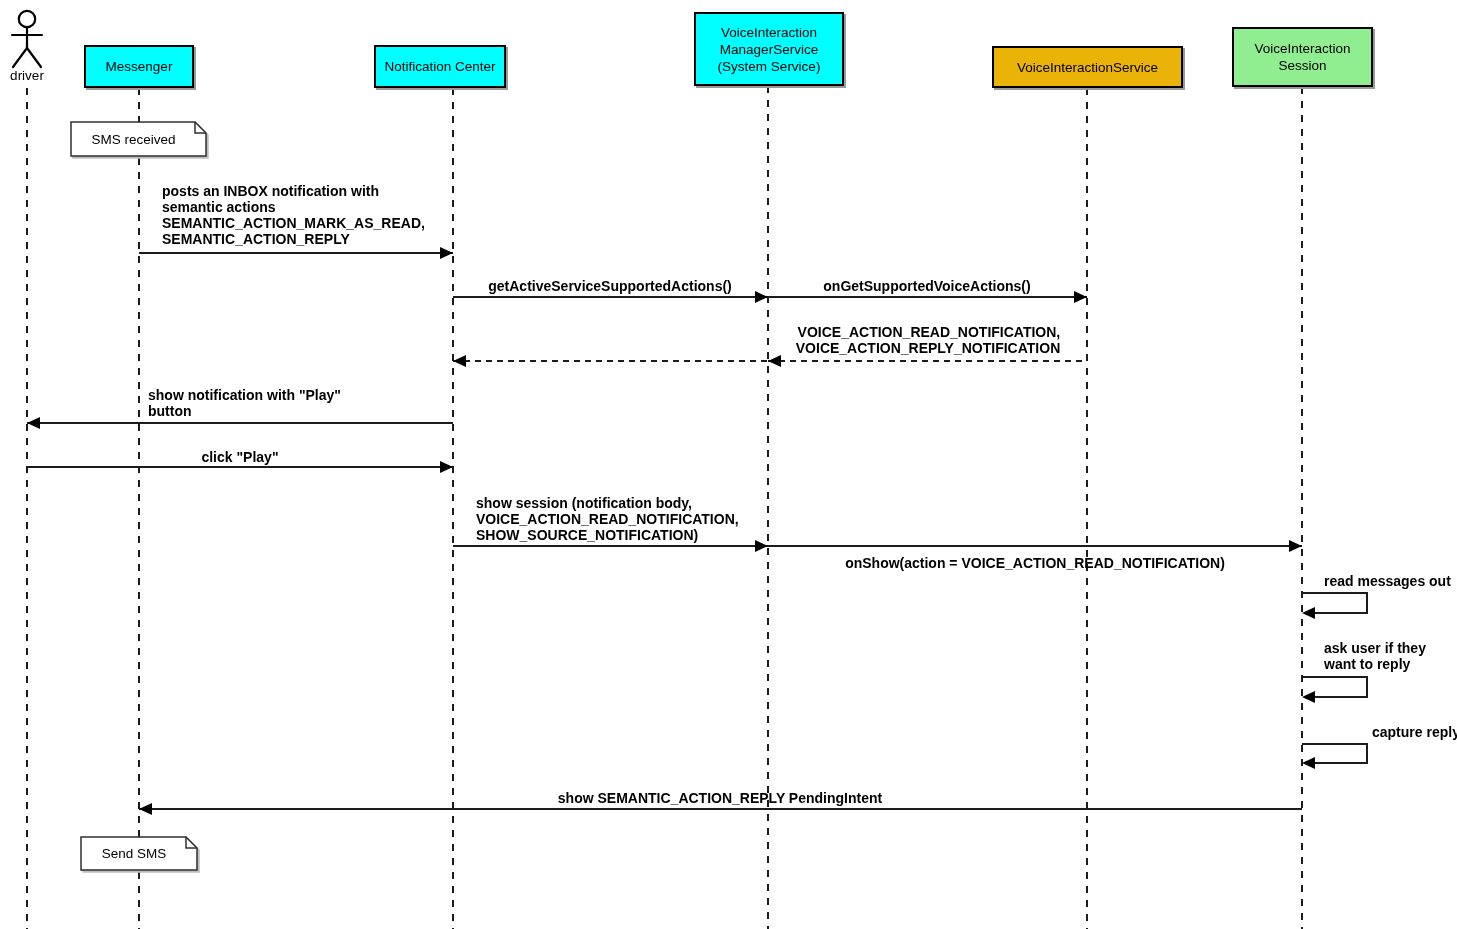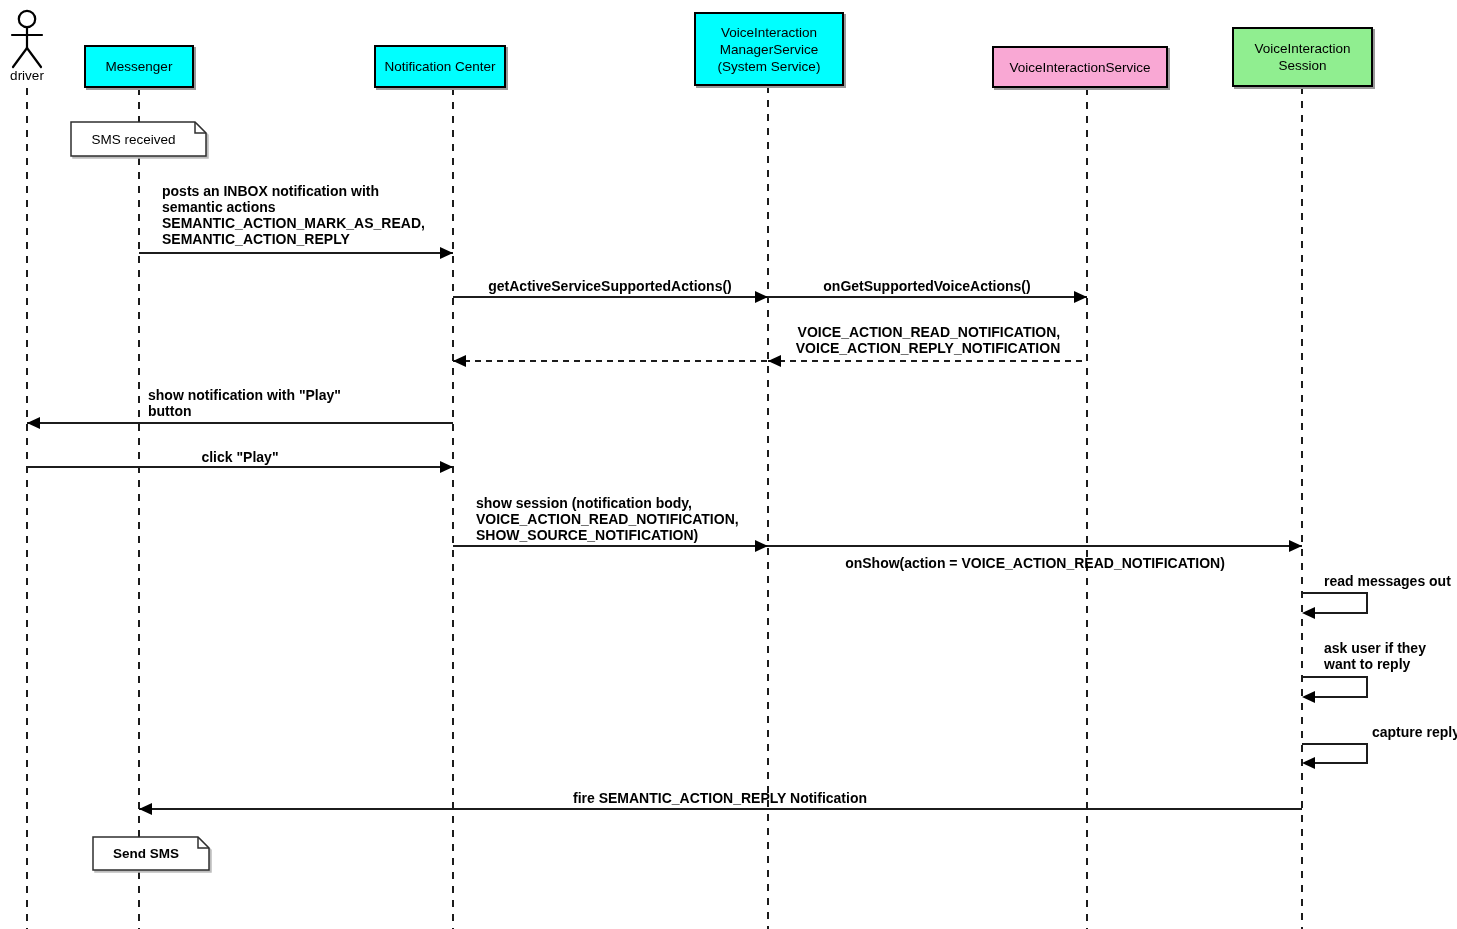--- a/index.html
+++ b/index.html
@@ -61,21 +61,21 @@
     <div class="mline" style="left: 453px; top: 545px; width: 315px;"></div>
     <div class="ah right" style="left: 755px; top: 540px;"></div>
     <div class="mlabel" style="left: 476px; top: 495px;">show session (notification body,
 VOICE_ACTION_READ_NOTIFICATION,
 SHOW_SOURCE_NOTIFICATION)</div>
     <div class="mline" style="left: 768px; top: 545px; width: 534px;"></div>
     <div class="ah right" style="left: 1289px; top: 540px;"></div>
     <div class="mlabel center" style="left: 1035px; top: 527px; margin-top: 28px;">onShow(action = VOICE_ACTION_READ_NOTIFICATION)</div>
     <div class="mline" style="left: 139px; top: 808px; width: 1163px;"></div>
     <div class="ah left" style="left: 139px; top: 803px;"></div>
-    <div class="mlabel center" style="left: 720px; top: 790px;">fire SEMANTIC_ACTION_REPLY Notification</div>
+    <div class="mlabel center" style="left: 720px; top: 790px;">show SEMANTIC_ACTION_REPLY PendingIntent</div>
     <div class="mline" style="left: 1302px; top: 592px; width: 66px;"></div>
     <div class="vline" style="left: 1366px; top: 592px; height: 22px;"></div>
     <div class="mline" style="left: 1314px; top: 612px; width: 54px;"></div>
     <div class="ah left" style="left: 1302px; top: 607px;"></div>
     <div class="mlabel" style="left: 1324px; top: 573px;">read messages out</div>
     <div class="mline" style="left: 1302px; top: 676px; width: 66px;"></div>
     <div class="vline" style="left: 1366px; top: 676px; height: 22px;"></div>
     <div class="mline" style="left: 1314px; top: 696px; width: 54px;"></div>
     <div class="ah left" style="left: 1302px; top: 691px;"></div>
     <div class="mlabel" style="left: 1324px; top: 640px;">ask user if they
@@ -83,31 +83,31 @@
     <div class="mline" style="left: 1302px; top: 743px; width: 66px;"></div>
     <div class="vline" style="left: 1366px; top: 743px; height: 21px;"></div>
     <div class="mline" style="left: 1314px; top: 762px; width: 54px;"></div>
     <div class="ah left" style="left: 1302px; top: 757px;"></div>
     <div class="mlabel" style="left: 1372px; top: 724px;">capture reply</div>
     <div class="pbox" style="left: 84px; top: 45px; width: 110px; height: 43px; background: rgb(0, 255, 255);">Messenger</div>
     <div class="pbox" style="left: 374px; top: 45px; width: 132px; height: 43px; background: rgb(0, 255, 255);">Notification Center</div>
     <div class="pbox" style="left: 694px; top: 12px; width: 150px; height: 74px; background: rgb(0, 255, 255);">VoiceInteraction
 ManagerService
 (System Service)</div>
-    <div class="pbox" style="left: 992px; top: 46px; width: 176px; height: 42px; background: #f9a8d4;">VoiceInteractionService</div>
+    <div class="pbox" style="left: 992px; top: 46px; width: 191px; height: 42px; background: #eab308;">VoiceInteractionService</div>
     <div class="pbox" style="left: 1232px; top: 27px; width: 141px; height: 60px; background: rgb(144, 238, 144);">VoiceInteraction
 Session</div>
     <div class="note" style="left: 70px; top: 121px; width: 137px; height: 36px;">
       <svg width="137" height="36">
         <polygon points="1,1 125,1 136,12 136,35 1,35" fill="#ffffff" stroke="#2f2f2f" stroke-width="1.5"></polygon>
         <polyline points="125,1 125,12 136,12" fill="none" stroke="#2f2f2f" stroke-width="1.5"></polyline>
       </svg>
       <span class="note-text">SMS received</span>
     </div>
-    <div class="note" style="left: 92px; top: 836px; width: 118px; height: 35px; font-weight: bold;">
+    <div class="note" style="left: 80px; top: 836px; width: 118px; height: 35px;">
       <svg width="118" height="35">
         <polygon points="1,1 106,1 117,12 117,34 1,34" fill="#ffffff" stroke="#2f2f2f" stroke-width="1.5"></polygon>
         <polyline points="106,1 106,12 117,12" fill="none" stroke="#2f2f2f" stroke-width="1.5"></polyline>
       </svg>
       <span class="note-text">Send SMS</span>
     </div>
     <div class="actor-figure" style="left: 5px; top: 8px; width: 44px; height: 62px;"><svg width="44" height="62">
         <circle cx="22" cy="11" r="8.2" fill="#ffffff" stroke="#000" stroke-width="2.2"></circle>
         <line x1="22" y1="19.5" x2="22" y2="40" stroke="#000" stroke-width="2.2" stroke-linecap="round"></line>
         <line x1="7" y1="27" x2="37" y2="27" stroke="#000" stroke-width="2.2" stroke-linecap="round"></line>

